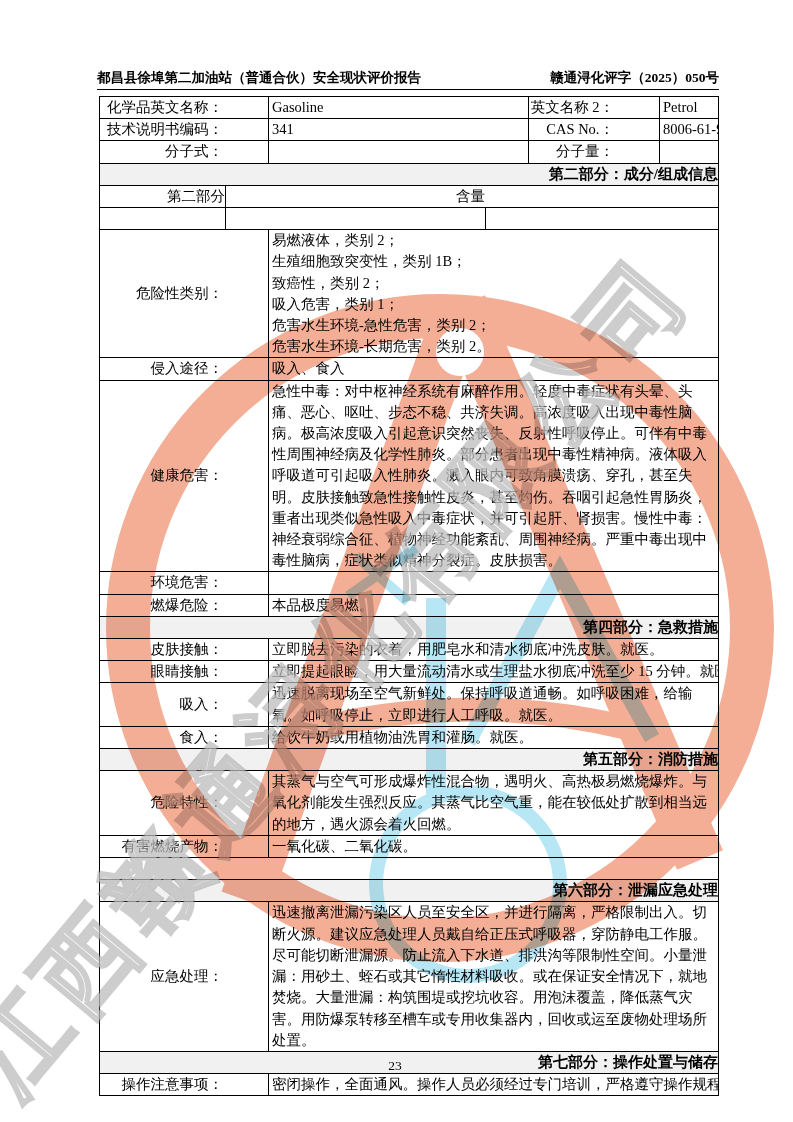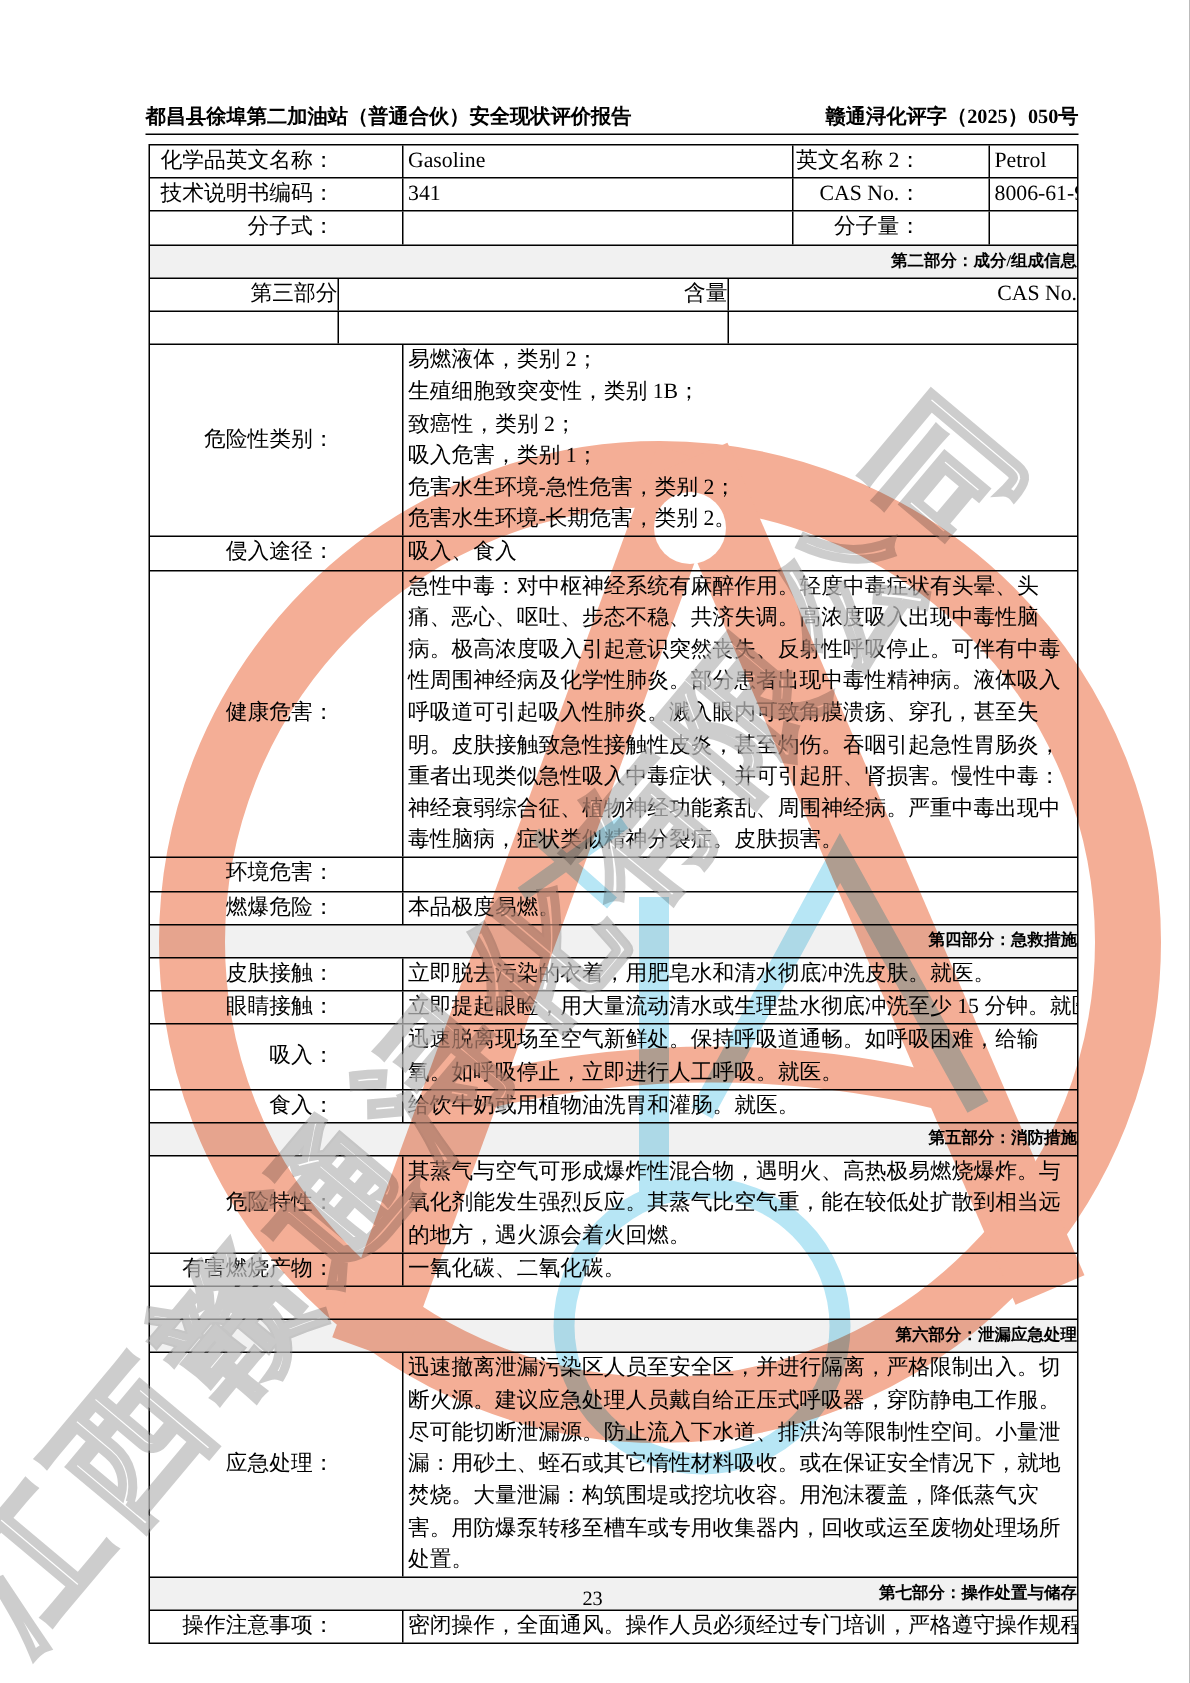--- a/index.html
+++ b/index.html
@@ -23,21 +23,21 @@
         font-size:14.5px;display:flex;align-items:center;}
   .cell:first-child{border-left:none;}
   .cell.lab{justify-content:flex-end;text-align:right;padding-right:2px;}
   .cell.val{padding-left:3px;margin-left:43px;}
   .cell.ctr{justify-content:center;text-align:center;}
   .w-label{flex:0 0 125px;width:125px;}
   .w-v1{flex:0 0 260px;width:260px;}
   .w-l2{flex:0 0 88px;width:88px;}
   .w-rest{flex:1 1 auto;min-width:0;}
   .sec{background:#f1f1f1;}
-  .sec .cell{font-weight:bold;font-size:11px;}
+  .sec .cell{font-weight:bold;font-size:15px;}
   .cell span{display:block;width:100%;white-space:pre-wrap;word-break:break-all;}
   .cell.lab span,.cell.ctr span{white-space:nowrap;word-break:keep-all;text-align:right;}
   .row.nowrap .cell span{white-space:nowrap;overflow:hidden;}
   
   .pageno{position:absolute;left:86px;top:1058px;width:618px;text-align:center;
           font-size:13.5px;z-index:1;}
   
   .wm-gray{position:absolute;left:-60px;top:1040px;transform:rotate(-50deg);
      transform-origin:0 0;font-size:96px;font-weight:bold;letter-spacing:10px;
      white-space:nowrap;color:rgba(255,255,255,0.55);
@@ -101,27 +101,24 @@
           <span></span>
         </div>
   </div>
       <div class="row sec">
     <div class="cell ctr w-rest">
           <span>第二部分：成分/组成信息</span>
         </div>
   </div>
       <div class="row nowrap">
     <div class="cell ctr w-label">
-          <span>第三部分</span>
+          <span>第二部分</span>
         </div>
     <div class="cell ctr w-v1">
           <span>含量</span>
-        </div>
-    <div class="cell ctr w-rest">
-          <span>CAS No.</span>
         </div>
   </div>
       <div class="row nowrap">
     <div class="cell ctr w-label">
           <span></span>
         </div>
     <div class="cell ctr w-v1">
           <span></span>
         </div>
     <div class="cell ctr w-rest">

